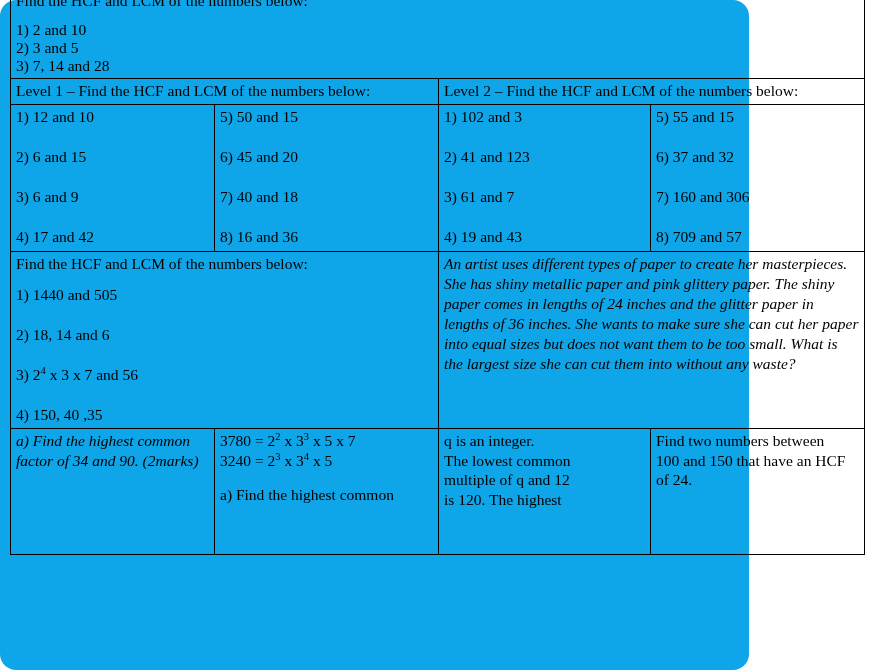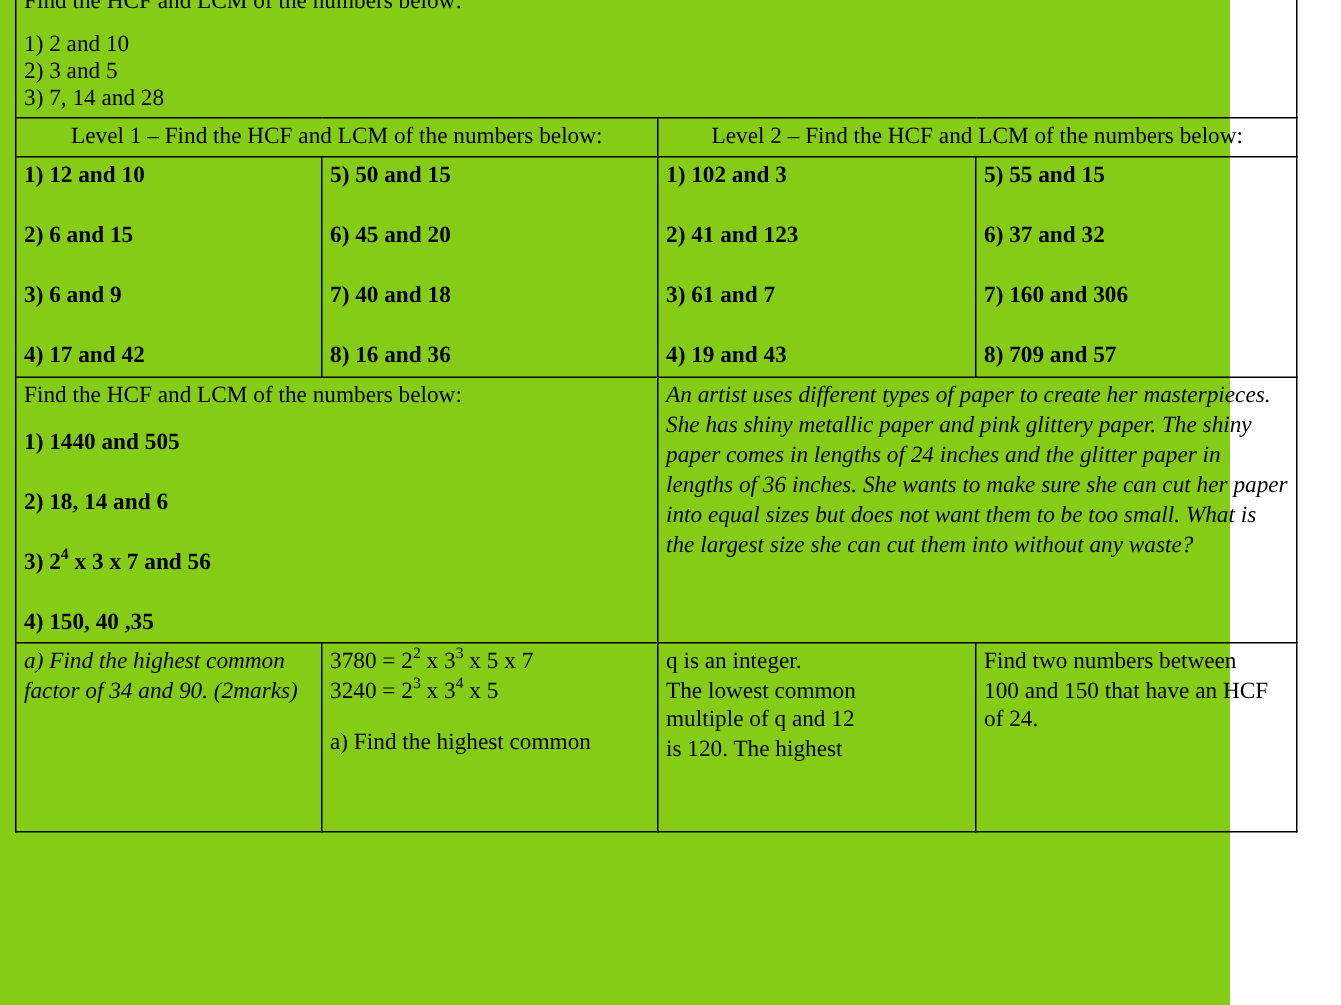--- a/index.html
+++ b/index.html
@@ -10,23 +10,24 @@
   body {
     width: 894px;
     height: 670px;
     overflow: hidden;
     font-family: "Liberation Serif", "DejaVu Serif", serif;
     color: #000000;
   }
 
   .page {
     position: relative;
-    width: 820px;
+    width: 749px;
     height: 670px;
-    background: #84cc16;
+    background: #0ea5e9;
+    border-radius: 16px;
   }
 
   
   .sheet-wrap {
     position: absolute;
     left: 10px;
     top: -11px;
     width: 854px;
   }
 
@@ -54,35 +55,33 @@
     height: 11px;
   }
 
   .q {
     display: block;
   }
 
   .q-spaced {
     display: block;
     margin-bottom: 20px;
-    font-weight: bold;
   }
 
   .q-spaced:last-child {
     margin-bottom: 0;
   }
 
   .tight {
     display: block;
     line-height: 1.16;
   }
 
   .hdr {
     display: block;
-    text-align: center;
   }
 
   sup {
     font-size: 0.68em;
     vertical-align: super;
     line-height: 0;
   }
 
   .prose {
     display: block;

